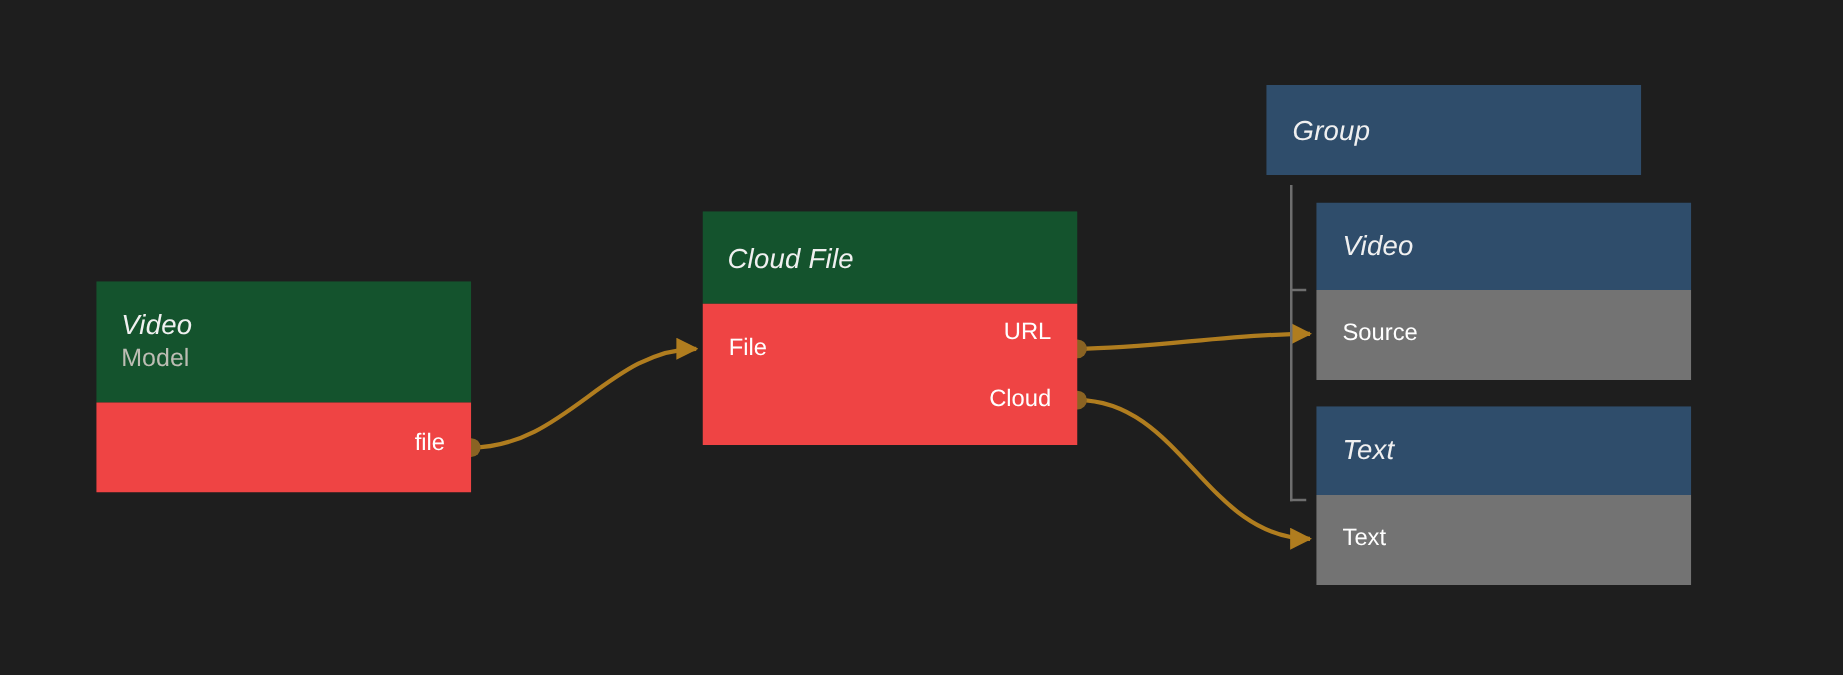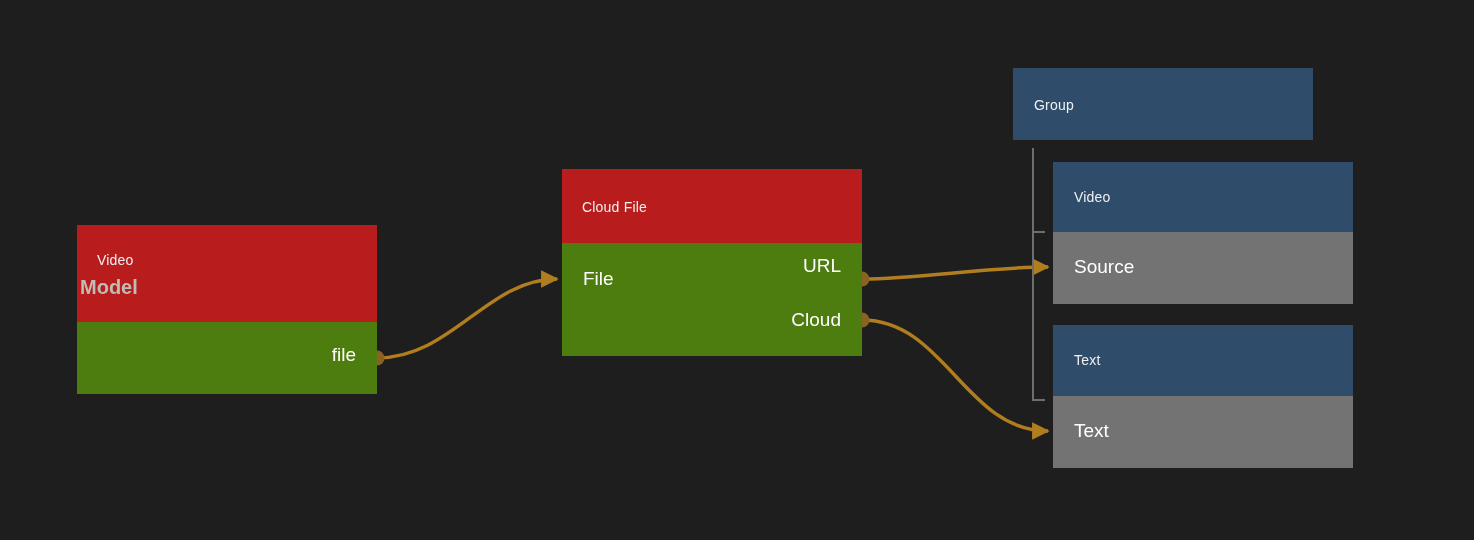--- a/index.html
+++ b/index.html
@@ -35,33 +35,34 @@
     width: 100%;
     display: block;
     position: relative;
   }
   .node-body {
     box-sizing: border-box;
     width: 100%;
     position: relative;
   }
   
-  .node.green .node-header { background: #b91c1c; }
-  .node.green .node-body   { background: #4d7c0f; }
+  .node.green .node-header { background: #14532d; }
+  .node.green .node-body   { background: #ef4444; }
   
   .node.blue .node-header { background: #2f4d6b; }
   .node.blue .node-body   { background: #737373; }
   .node.blue.solo .node-header { background: #2f4d6b; }
 
   .title {
     color: #f0f0f0;
-    font-size: 14px;
+    font-size: 22px;
     line-height: 26px;
     letter-spacing: .2px;
     white-space: nowrap;
+    font-style: italic;
   }
   .subtitle {
     color: #bdbdb4;
     font-size: 20px;
     line-height: 24px;
     white-space: nowrap;
   }
   .port-row {
     position: absolute;
     color: #ffffff;
@@ -105,21 +106,21 @@
     </g>
   </svg>
 
   <div class="tree-line" style="left:1032px; top:148px; width:2px; height:253px;"></div>
   <div class="tree-line" style="left:1032px; top:231px; width:13px; height:2px;"></div>
   <div class="tree-line" style="left:1032px; top:399px; width:13px; height:2px;"></div>
 
   <div class="node green" style="left:77px; top:225px; width:300px; height:169px;">
     <div class="node-header" style="height:97px;">
       <div class="title" style="position:absolute; left:20px; top:22px;">Video</div>
-      <div class="subtitle" style="position:absolute; left:3px; top:50px;font-weight:bold;">Model</div>
+      <div class="subtitle" style="position:absolute; left:20px; top:50px;">Model</div>
     </div>
     <div class="node-body" style="height:72px;">
       <div class="port-row out" style="top:22px;">file</div>
     </div>
   </div>
 
   <div class="node green" style="left:562px; top:169px; width:300px; height:187px;">
     <div class="node-header" style="height:74px;">
       <div class="title" style="position:absolute; left:20px; top:25px;">Cloud File</div>
     </div>

